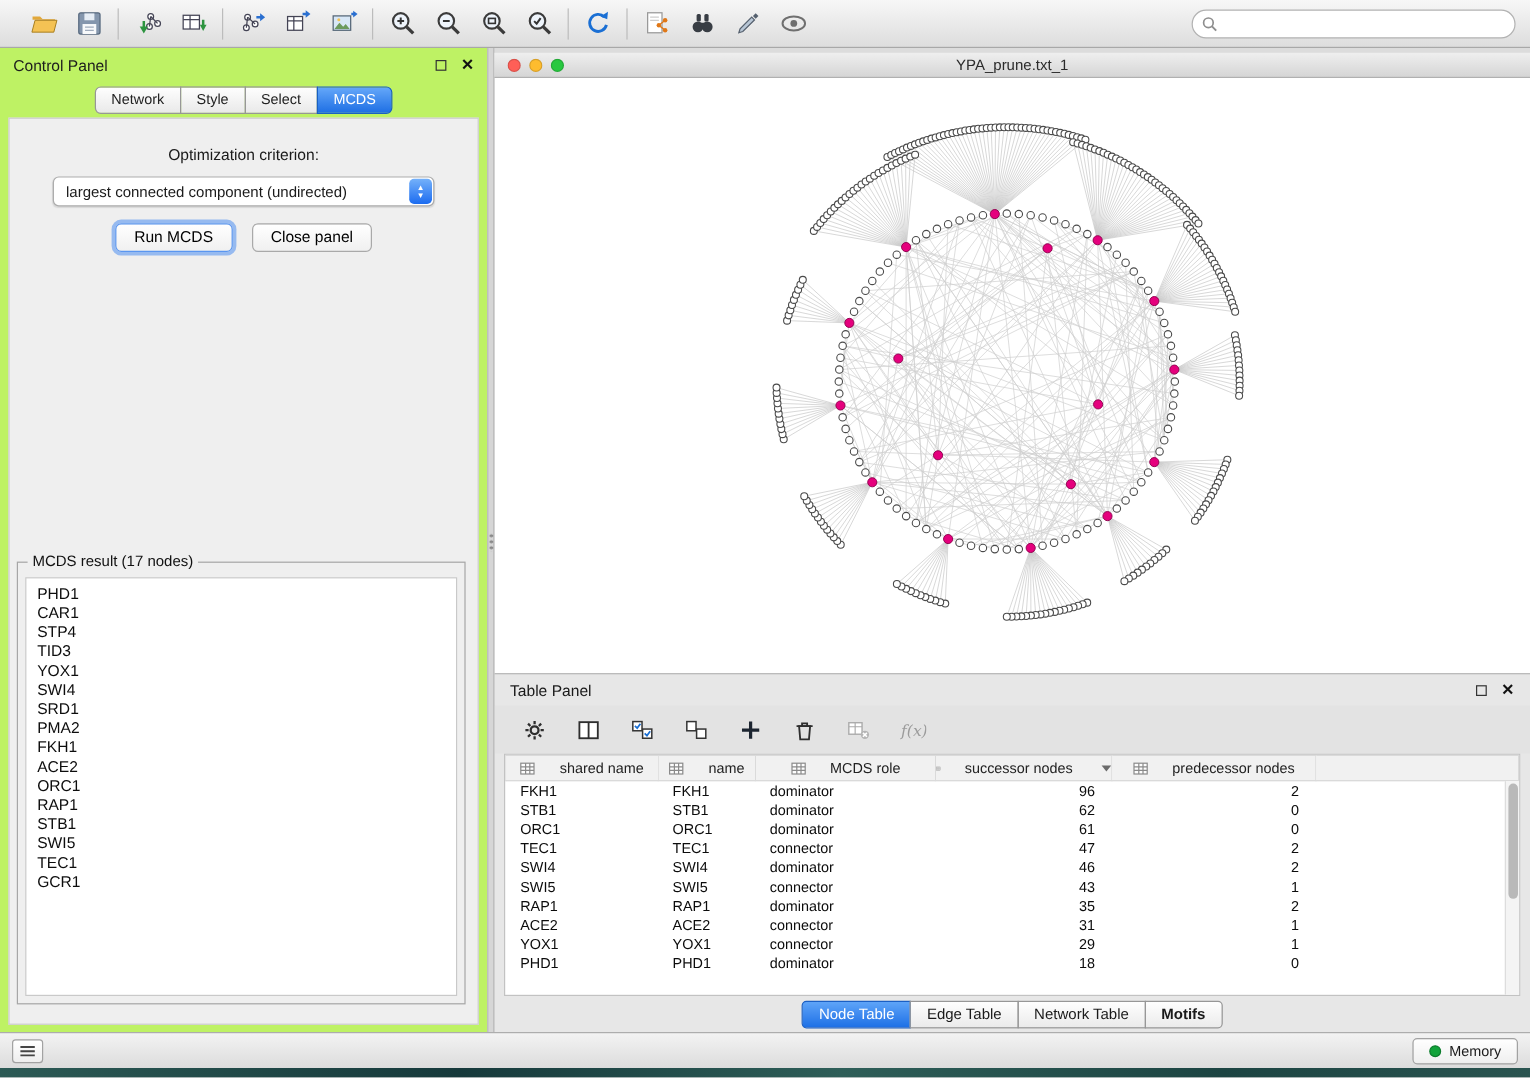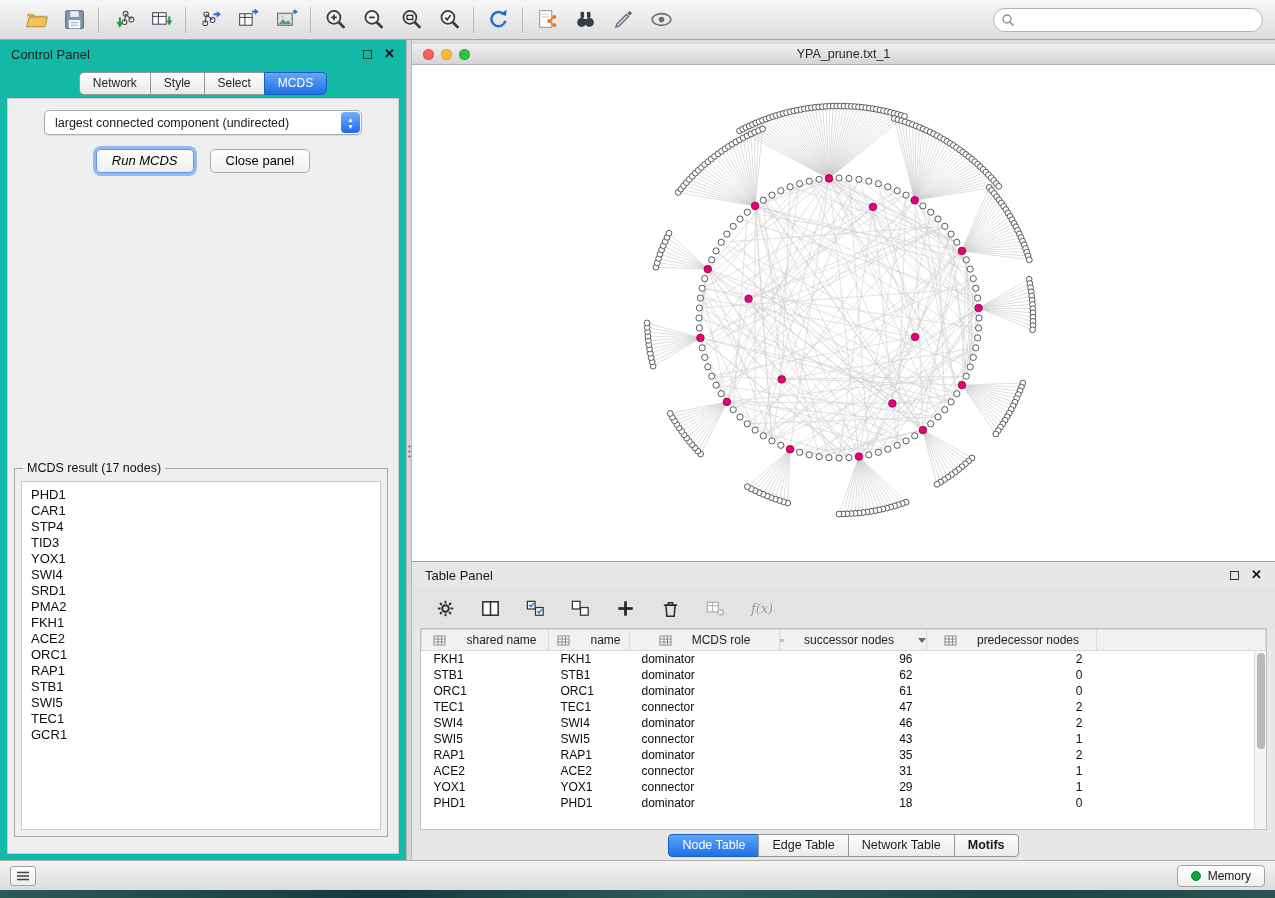--- a/index.html
+++ b/index.html
@@ -15,40 +15,40 @@
   .tb-btn { width:30px; height:30px; display:flex; align-items:center; justify-content:center; border-radius:4px; cursor:default; }
   .tb-btn svg { width:25px; height:25px; }
   .tb-search { margin-left:auto; position:relative; }
   .tb-search svg { position:absolute; left:8px; top:5px; width:14px; height:14px; }
   input.search { width:270px; height:24px; border-radius:12px; border:1px solid #b2b2b2; background:#fff; padding:0 10px 0 26px; font-size:12px; outline:none; }
 
   
   .main { position:absolute; top:40px; left:0; right:0; bottom:38px; display:flex; }
 
   
-  .control-panel { width:406px; background:#14b8a6; position:relative; }
+  .control-panel { width:406px; background:#bef264; position:relative; }
   .panel-header { height:28px; display:flex; align-items:center; padding:0 11px; font-size:13px; color:#1d1d1d; }
   .win-icons { margin-left:auto; display:flex; gap:12px; align-items:center; }
   .float-btn { width:9px; height:9px; border:1.4px solid #333; display:inline-block; }
   .close-x { font-size:13px; font-weight:bold; color:#111; line-height:10px; cursor:default; }
   .cp-tabs { display:flex; justify-content:center; margin-top:4px; position:relative; z-index:2; }
   .cp-tab { font-size:12px; padding:3px 13px 4px; border:1px solid #979797; background:linear-gradient(#fefefe,#e9e9e9); color:#222; margin-left:-1px; cursor:default; }
   .cp-tab:first-child { border-radius:5px 0 0 5px; margin-left:0; }
   .cp-tab:last-child { border-radius:0 5px 5px 0; }
   .cp-tab.selected { background:linear-gradient(#64a7f9,#1e6fe4); color:#fff; border-color:#1a5fc4; }
   .cp-content { position:absolute; top:58px; left:7px; right:7px; bottom:6px; background:#efefef; border:1px solid #cccccc; }
   .opt-label { text-align:center; margin-top:22px; font-size:13px; }
   .dropdown { width:318px; height:25px; margin:11px auto 0; background:#fff; border:1px solid #adadad; border-radius:5px;
     display:flex; align-items:center; font-size:12.5px; padding-left:10px; position:relative; box-shadow:0 1px 1px rgba(0,0,0,.10); }
   .dropdown .stepper { position:absolute; right:1px; top:1px; bottom:1px; width:19px; border-radius:4px;
     background:linear-gradient(#74b1fa,#1c6cf0); display:flex; flex-direction:column; align-items:center; justify-content:center; color:#fff; }
   .stepper span { font-size:6.5px; line-height:7px; }
   .btn-row { display:flex; justify-content:center; gap:16px; margin-top:14px; }
   .btn { font-family:inherit; background:linear-gradient(#ffffff,#f0f0f0); border:1px solid #a9a9a9; border-radius:5px; font-size:13px; padding:3px 15px 4px; cursor:default; }
-  .btn.focused { box-shadow:0 0 0 3px rgba(90,150,240,.6); border-color:#5a96f0;font-style:italic; }
+  .btn.focused { box-shadow:0 0 0 3px rgba(90,150,240,.6); border-color:#5a96f0; }
   .groupbox { position:absolute; left:6px; right:10px; top:369px; bottom:16px; border:1px solid #a6a6a6; }
   .group-title { position:absolute; top:-8px; left:8px; background:#efefef; padding:0 4px; font-size:12.5px; color:#111; }
   .group-inner { position:absolute; top:12px; left:6px; right:6px; bottom:6px; background:#fff; border:1px solid #c9c9c9; overflow:hidden; padding:5px 9px; }
   .result-item { font-size:13px; line-height:16px; color:#0d0d0d; }
 
   
   .v-splitter { width:6px; background:#d6d6d6; border-left:1px solid #b8b8b8; border-right:1px solid #b8b8b8; position:relative; }
   .v-splitter .grip { position:absolute; top:404px; left:1px; width:3px; height:16px;
     background:radial-gradient(circle 1.3px, #8a8a8a 1.2px, transparent 1.4px) 0 0/3px 5px repeat-y; }
 
@@ -270,20 +270,21 @@
           <span class="close-x">✕</span>
         </span>
       </div>
       <div class="cp-tabs" id="cp-tabs">
           <span class="cp-tab">Network</span>
           <span class="cp-tab">Style</span>
           <span class="cp-tab">Select</span>
           <span class="cp-tab selected">MCDS</span>
         </div>
       <div class="cp-content">
+        <div class="opt-label">Optimization criterion:</div>
         <div class="dropdown">
           <span>largest connected component (undirected)</span>
           <span class="stepper">
               <span>▲</span>
               <span>▼</span>
             </span>
         </div>
         <div class="btn-row">
           <button class="btn focused">Run MCDS</button>
           <button class="btn">Close panel</button>

